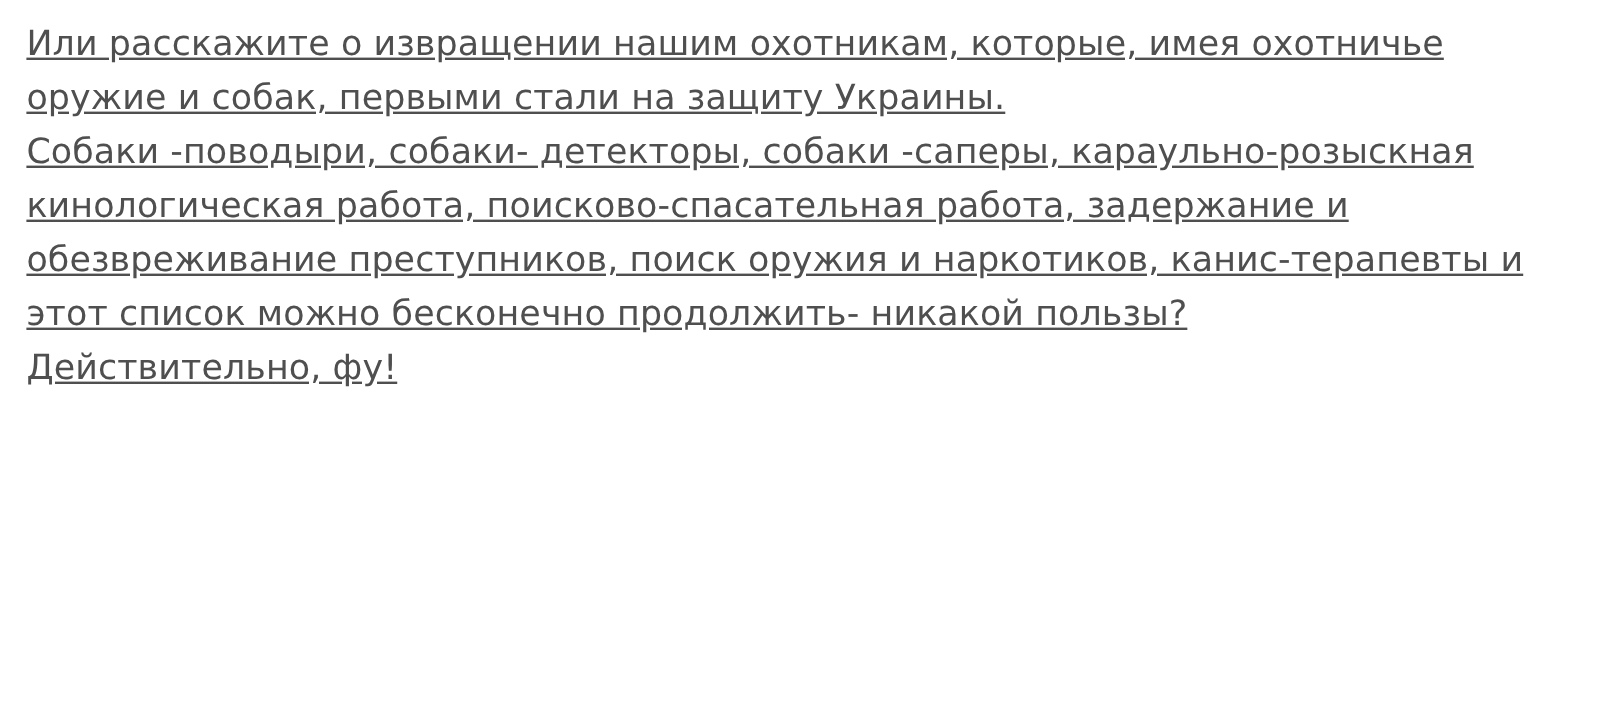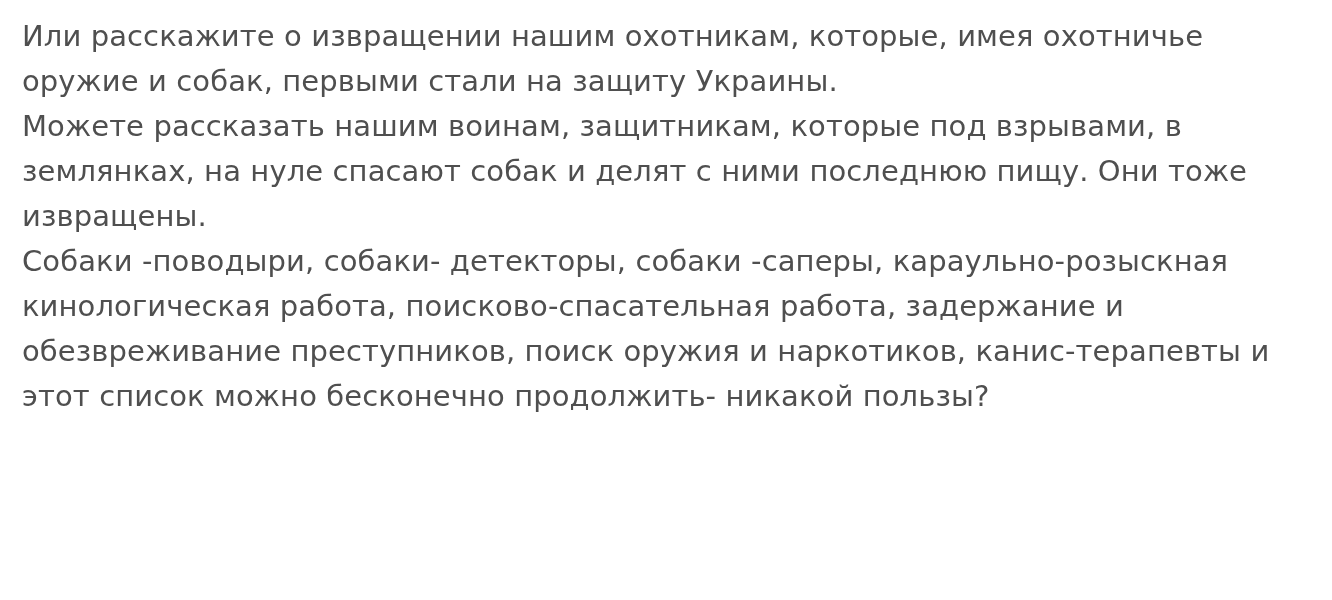--- a/index.html
+++ b/index.html
@@ -22,22 +22,23 @@
   }
   .para {
     margin: 0;
     font-size: 29px;
     line-height: 45px;
     color: #4f4f4f;
     letter-spacing: 0.1px;
     font-weight: 400;
     text-align: left;
     white-space: normal;
+    text-decoration: underline;
   }
 </style>
 </head>
 <body>
 
 <div class="article">
   <p class="para">Или расскажите о извращении нашим охотникам, которые, имея охотничье оружие и собак, первыми стали на защиту Украины.</p>
-  <p class="para">Можете рассказать нашим воинам, защитникам, которые под взрывами, в землянках, на нуле спасают собак и делят с ними последнюю пищу. Они тоже извращены.</p>
   <p class="para">Собаки -поводыри, собаки- детекторы, собаки -саперы, караульно-розыскная кинологическая работа, поисково-спасательная работа, задержание и обезвреживание преступников, поиск оружия и наркотиков, канис-терапевты и этот список можно бесконечно продолжить- никакой пользы?</p>
+  <p class="para">Действительно, фу!</p>
 </div>
 
 </body></html>

